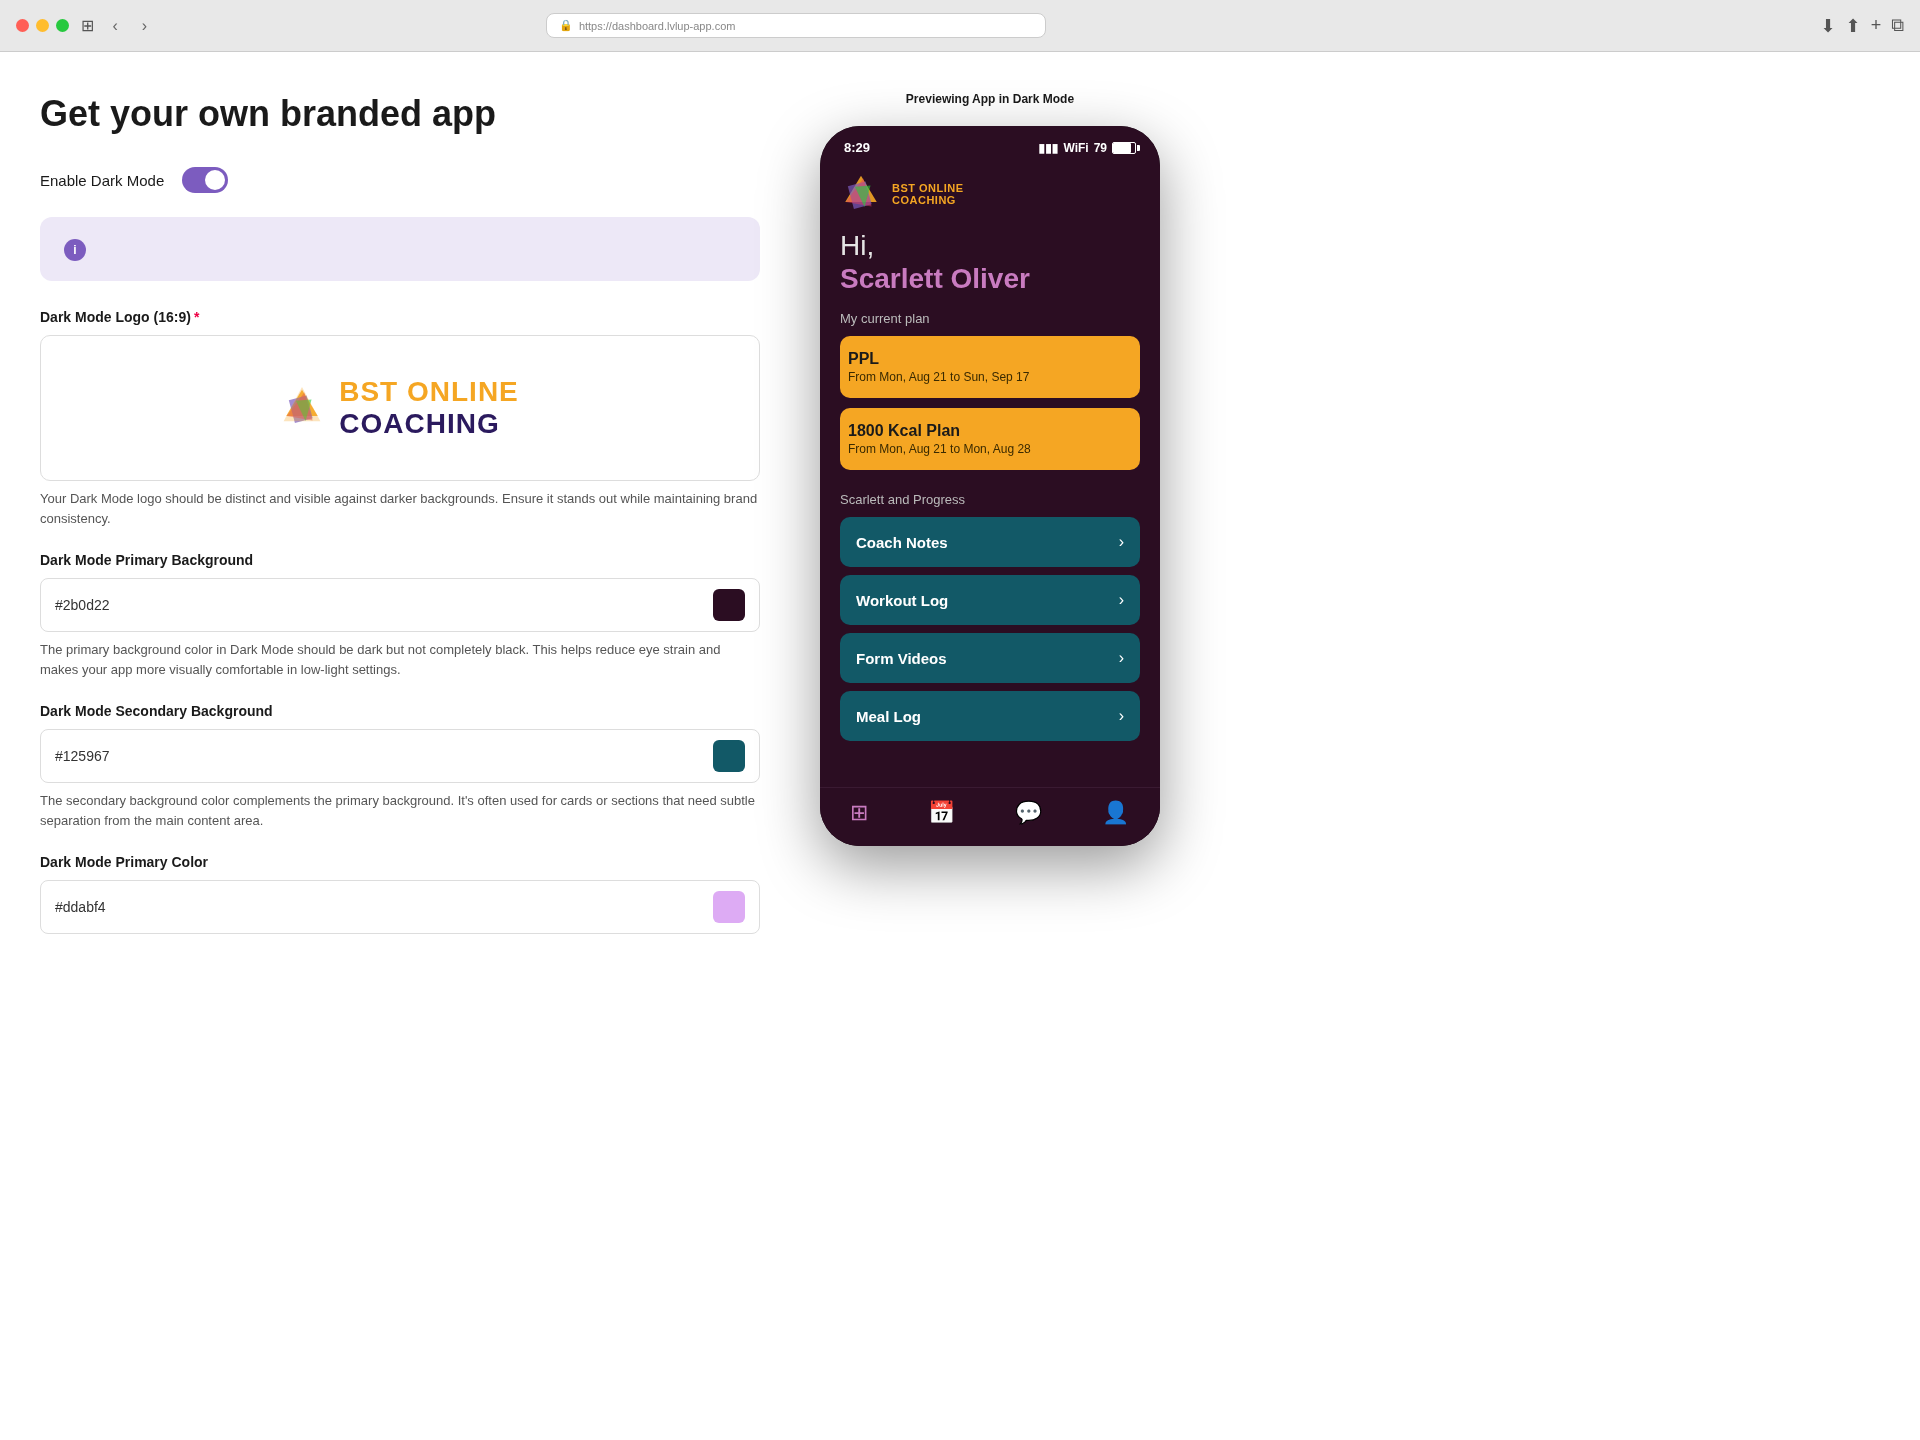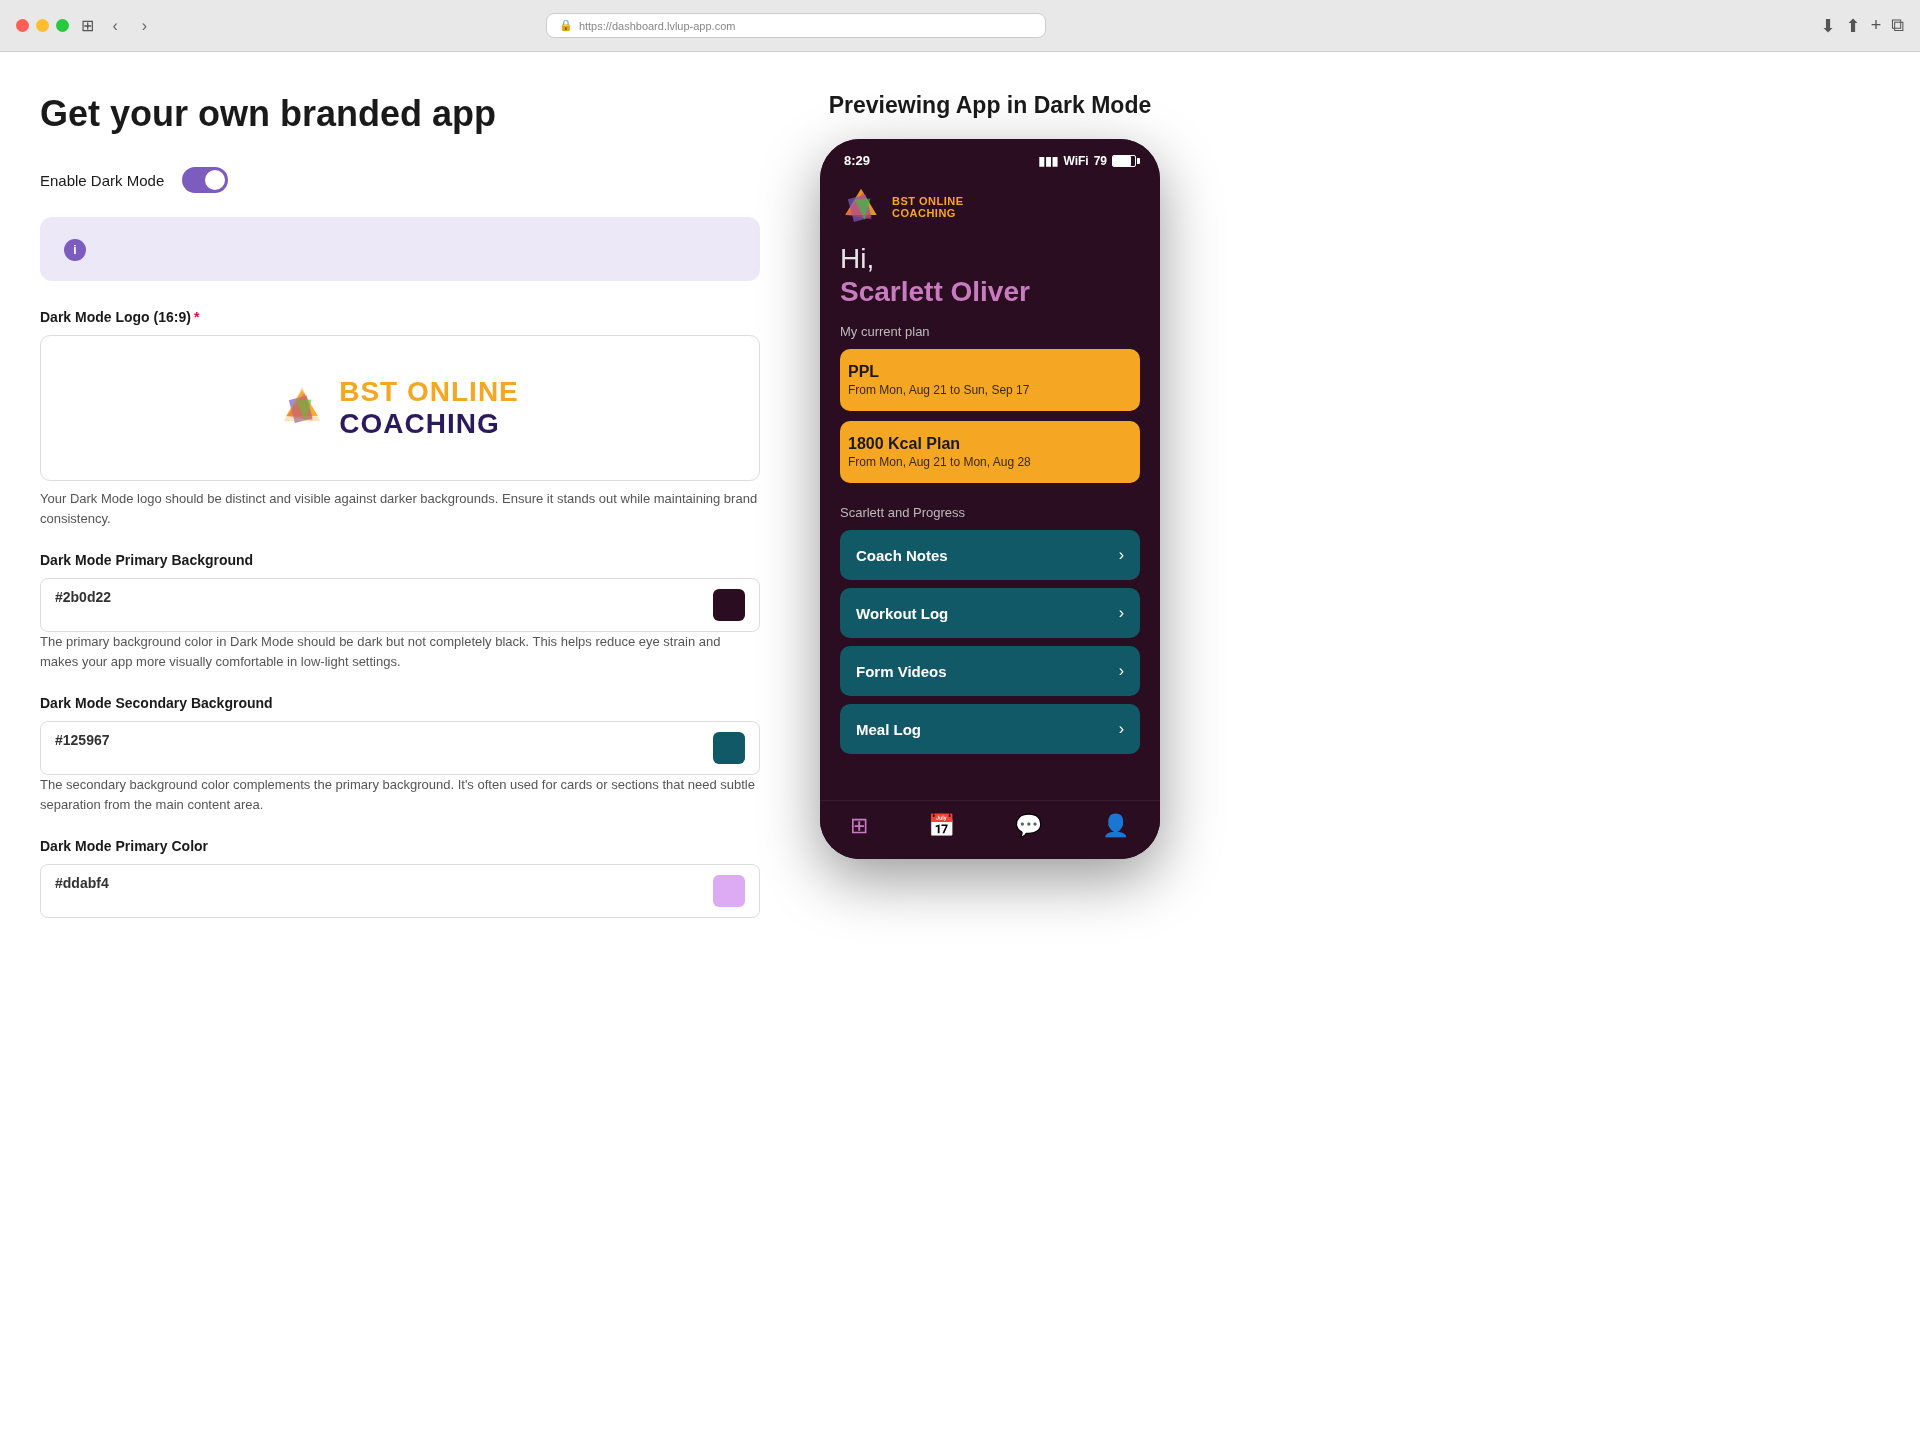--- a/index.html
+++ b/index.html
@@ -179,27 +179,26 @@
 
     .field-hint {
       font-size: 13px;
       color: #555;
       line-height: 1.5;
       margin-bottom: 20px;
     }
 
     .color-input-row {
       display: flex;
-      align-items: flex-start;
+      align-items: center;
       border: 1px solid #ddd;
       border-radius: 8px;
       padding: 10px 14px;
       background: white;
-      margin-bottom: 0;
-      font-weight: bold;
+      margin-bottom: 8px;
     }
     .color-value {
       flex: 1;
       font-size: 14px;
       color: #333;
     }
     .color-swatch {
       width: 32px;
       height: 32px;
       border-radius: 6px;
@@ -207,21 +206,21 @@
     }
 
     
     .right-panel {
       display: flex;
       flex-direction: column;
       align-items: center;
       min-width: 340px;
     }
     .preview-title {
-      font-size: 23px;
+      font-size: 12px;
       font-weight: 600;
       color: #1a1a1a;
       margin-bottom: 20px;
     }
 
     .phone-frame {
       width: 340px;
       min-height: 720px;
       background: #1a1a1a;
       border-radius: 40px;

